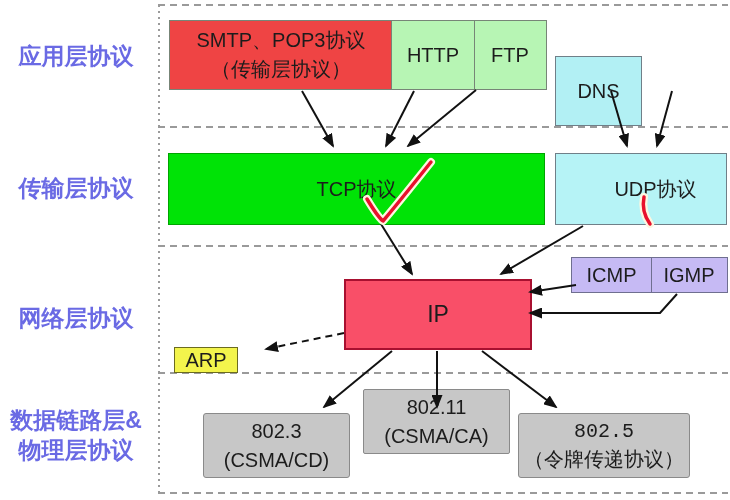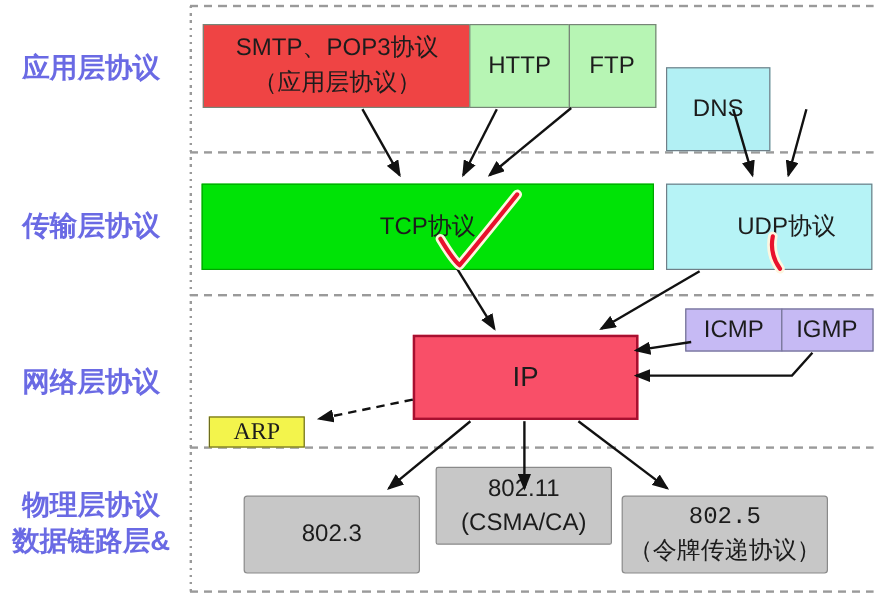--- a/index.html
+++ b/index.html
@@ -40,21 +40,21 @@
   .b-smtp {left:169px;top:20px;width:224px;height:70px;background:#ef4444;text-align:right;}
   .b-http {left:391px;top:20px;width:84px;height:70px;background:#b7f5b4;}
   .b-ftp  {left:473.5px;top:20px;width:73px;height:70px;background:#b7f5b4;}
   .b-dns  {left:555px;top:20px;width:87px;height:70px;background:#b2f0f4;border-color:#707f88;margin-top:36px;}
   .b-dhcp {left:640.5px;top:20px;width:87px;height:70px;background:#b2f0f4;border-color:#707f88;}
   .b-tcp  {left:168px;top:153px;width:377px;height:72px;background:#00e306;border-color:#00a400;}
   .b-udp  {left:555px;top:153px;width:172px;height:72px;background:#b6f3f6;border-color:#707f88;padding-left:29px;}
   .b-ip   {left:344px;top:279px;width:188px;height:71px;background:#f94f68;border:2px solid #a81030;font-size:23px;}
   .b-icmp {left:571px;top:257px;width:81px;height:36px;background:#c6baf4;border-color:#6f6f90;}
   .b-igmp {left:650.5px;top:257px;width:77px;height:36px;background:#c6baf4;border-color:#6f6f90;}
-  .b-arp  {left:174px;top:347px;width:80px;height:26px;background:#f3f44c;border-color:#6b6b20;font-family:Liberation Serif, serif;}
+  .b-arp  {left:174px;top:347px;width:64px;height:26px;background:#f3f44c;border-color:#6b6b20;}
   .b-8023 {left:203px;top:413px;width:147px;height:65px;background:#c7c7c7;border-color:#8a8a8a;border-radius:3px;}
   .b-80211{left:363px;top:389px;width:147px;height:65px;background:#c7c7c7;border-color:#8a8a8a;border-radius:2px;}
   .b-8025 {left:518px;top:413px;width:172px;height:65px;background:#c7c7c7;border-color:#8a8a8a;border-radius:3px;font-family:Liberation Mono, monospace;}
 
   svg.overlay{position:absolute;left:0;top:0;z-index:3;pointer-events:none;}
   .arrow{stroke:#111;stroke-width:2;fill:none;}
   .arrow-dashed{stroke:#111;stroke-width:2;fill:none;stroke-dasharray:7 5;}
   .mark-under{stroke:#fdf6e0;stroke-width:8;fill:none;stroke-linecap:round;stroke-linejoin:round;}
   .mark-red{stroke:#e8112d;stroke-width:3.5;fill:none;stroke-linecap:round;stroke-linejoin:round;}
 </style>
@@ -73,27 +73,27 @@
   <div class="layer-label ll-trans">
     <span>传输层协议</span>
   </div>
   <div class="layer-label ll-app">
     <span>应用层协议</span>
   </div>
   <div class="layer-label ll-net">
     <span>网络层协议</span>
   </div>
   <div class="layer-label ll-dl">
+    <div>数据链路层&amp;</div>
     <div>物理层协议</div>
-    <div>数据链路层&amp;</div>
   </div>
 
   <div class="box b-smtp">
     <div>SMTP、POP3协议</div>
-    <div>（应用层协议）</div>
+    <div>（传输层协议）</div>
   </div>
   <div class="box b-http">
     <span>HTTP</span>
   </div>
   <div class="box b-ftp">
     <span>FTP</span>
   </div>
   <div class="box b-dns">
     <span>DNS</span>
   </div>
@@ -113,20 +113,21 @@
   </div>
   <div class="box b-igmp">
     <span>IGMP</span>
   </div>
   <div class="box b-arp">
     <span>ARP</span>
   </div>
 
   <div class="box b-8023">
     <div>802.3</div>
+    <div>(CSMA/CD)</div>
   </div>
   <div class="box b-80211">
     <div>802.11</div>
     <div>(CSMA/CA)</div>
   </div>
   <div class="box b-8025">
     <div>802.5</div>
     <div>（令牌传递协议）</div>
   </div>
 

